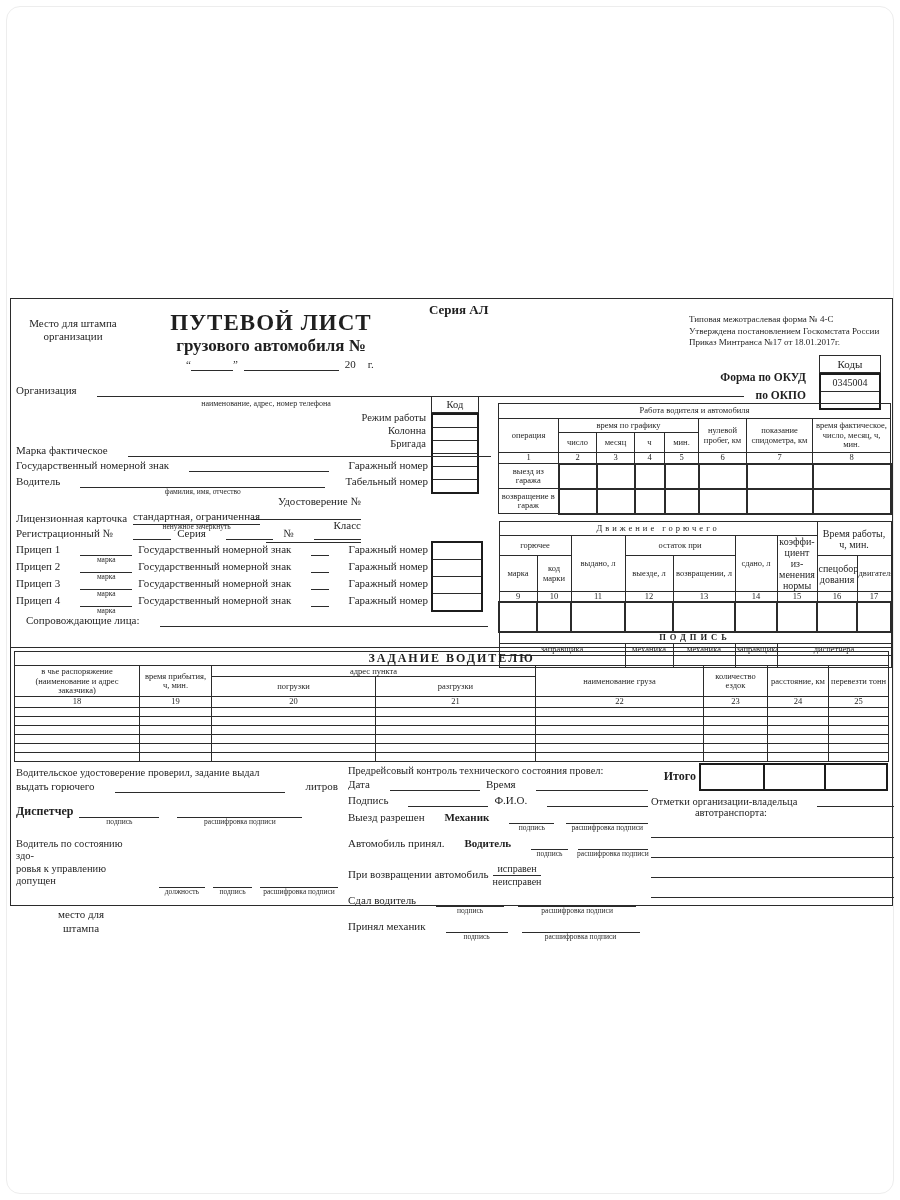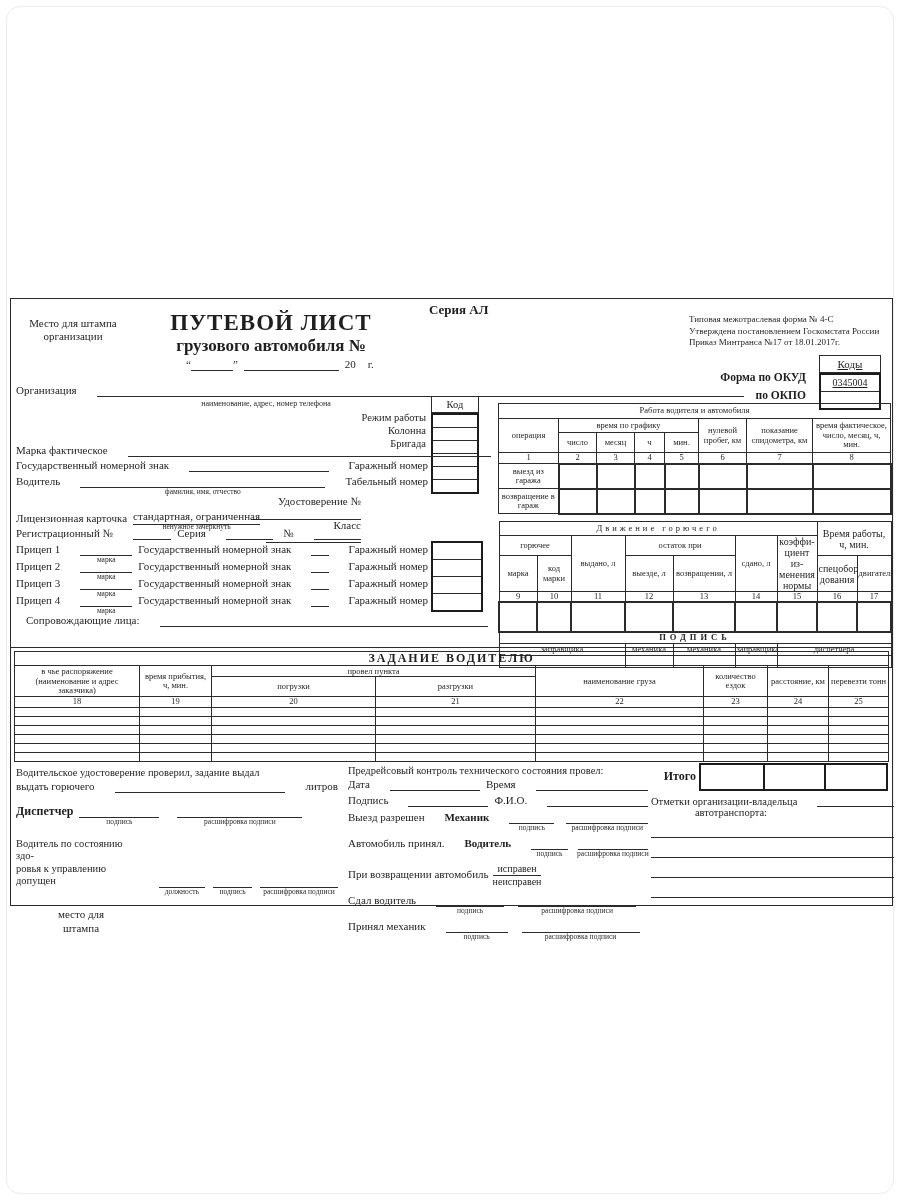--- a/index.html
+++ b/index.html
@@ -57,21 +57,21 @@
 
     <div class="row" style="left:175px;top:60px;width:210px;">
       <span>“</span>
       <span class="bline" style="width:42px;"></span>
       <span>”</span>
       <span class="bline gap6" style="width:95px;"></span>
       <span class="gap6">20</span>
       <span class="gap12">г.</span>
     </div>
 
-    <div class="abs" style="left:808px;top:56px;width:62px;text-decoration:underline;">
+    <div class="abs" style="left:808px;top:56px;width:62px;">
       <div class="ctr" style="border:1px solid #2b2b2b;height:16px;font-size:11px;line-height:16px;">Коды</div>
       <div class="codebox">
         <div class="cell ctr" style="height:16px;font-size:10px;line-height:16px;">0345004</div>
         <div class="cell" style="height:16px;"></div>
       </div>
     </div>
     <div class="abs b rgt" style="left:655px;top:72px;width:140px;font-size:11.5px;">Форма по ОКУД</div>
     <div class="abs b rgt" style="left:655px;top:90px;width:140px;font-size:11.5px;">по ОКПО</div>
 
     <div class="row" style="left:5px;top:86px;width:728px;">
@@ -337,21 +337,21 @@
           <col style="width:61px">
           <col style="width:60px">
         </colgroup>
       <tbody>
           <tr style="height:14px;">
             <td colspan="8" class="tt b" style="letter-spacing:2px;font-size:12px;">ЗАДАНИЕ ВОДИТЕЛЮ</td>
           </tr>
       <tr style="height:11px;">
         <td rowspan="2">в чье распоряжение (наименование и адрес заказчика)</td>
         <td rowspan="2">время прибытия, ч, мин.</td>
-        <td colspan="2">провел пункта</td>
+        <td colspan="2">адрес пункта</td>
         <td rowspan="2">наименование груза</td>
         <td rowspan="2">количество ездок</td>
         <td rowspan="2">расстояние, км</td>
         <td rowspan="2">перевезти тонн</td>
       </tr>
       <tr style="height:20px;">
         <td>погрузки</td>
         <td>разгрузки</td>
       </tr>
       <tr style="height:10px;">

